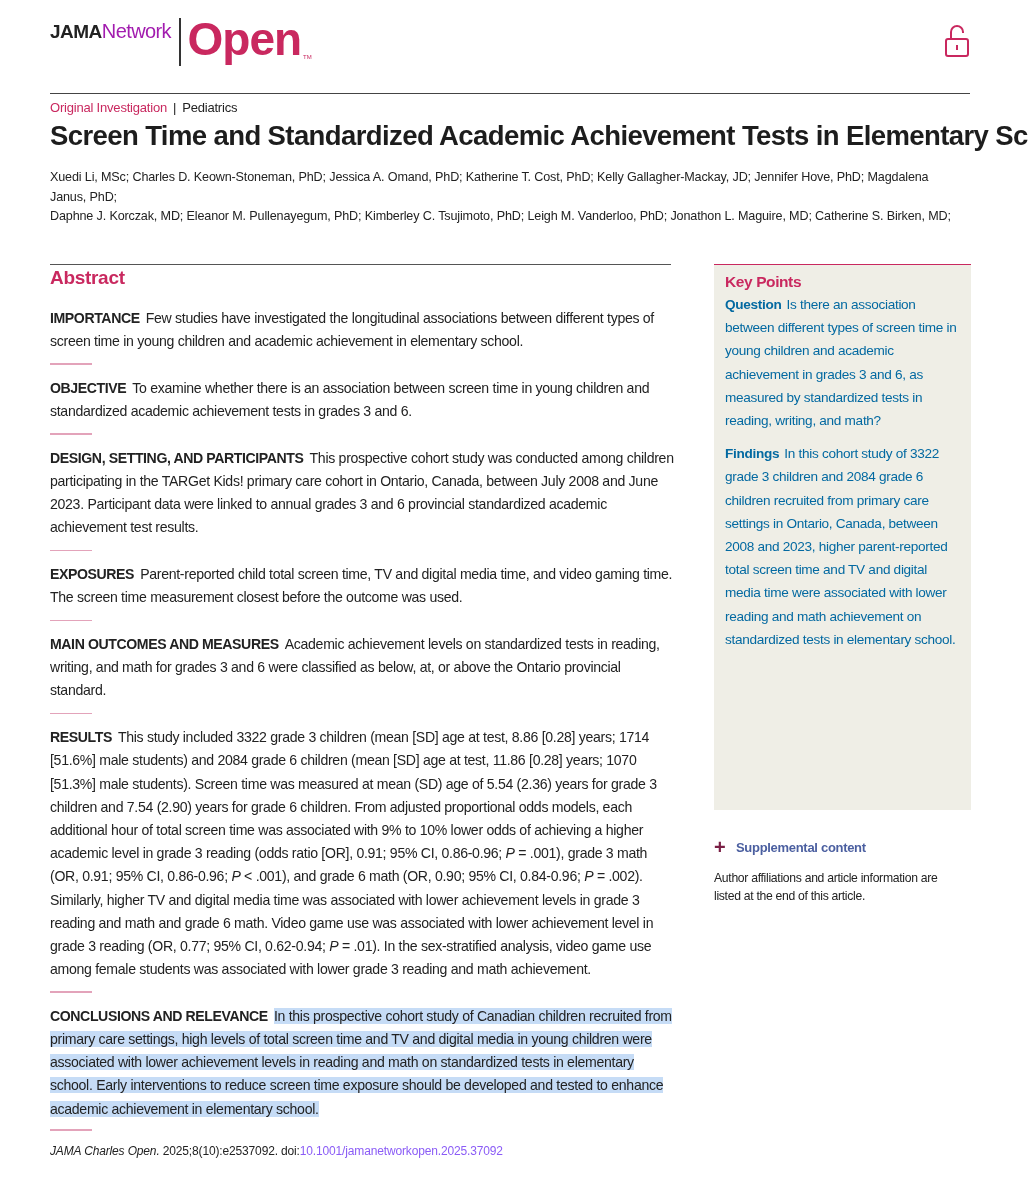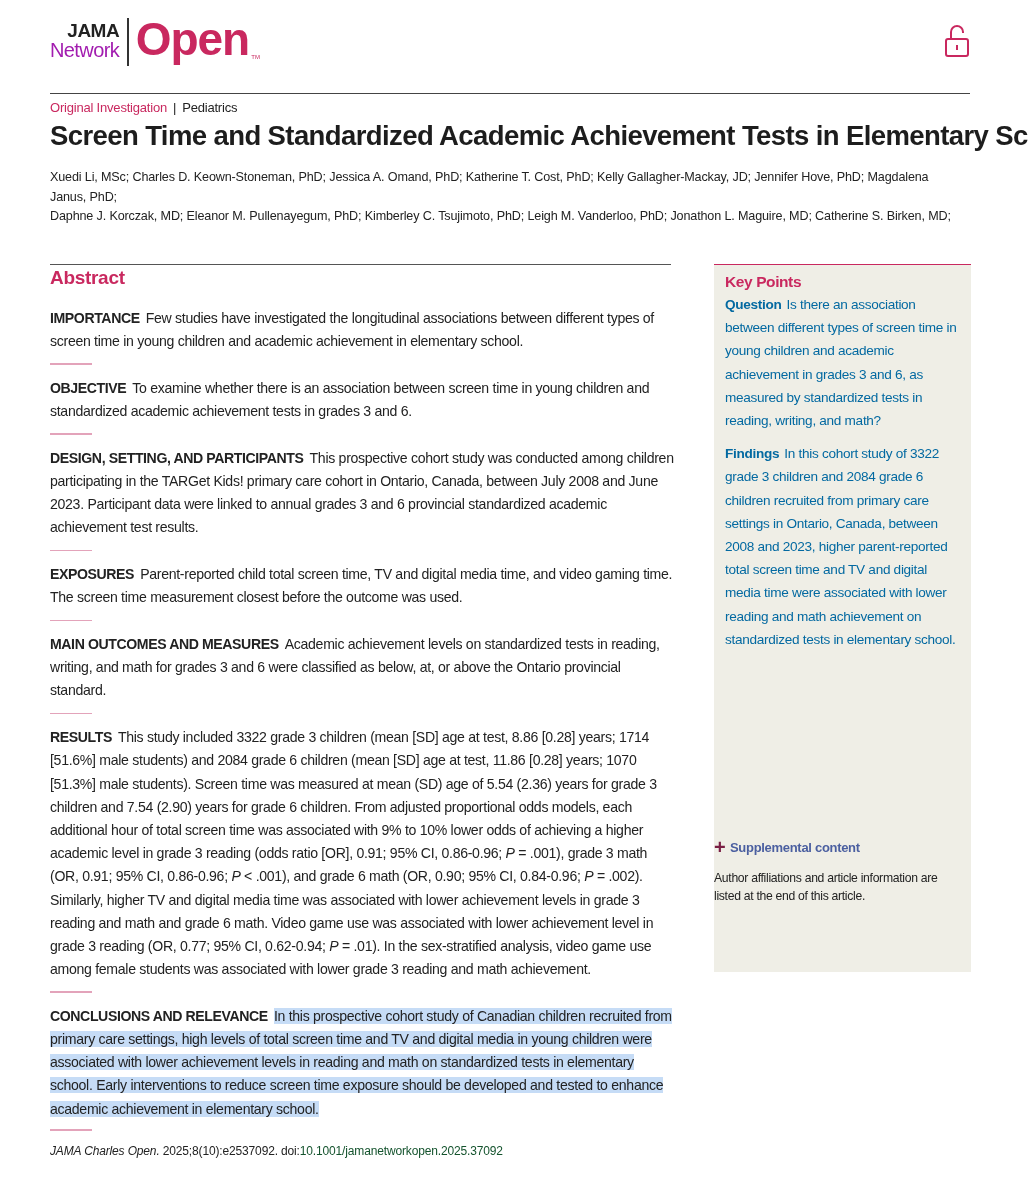--- a/index.html
+++ b/index.html
@@ -1,21 +1,21 @@
 <!DOCTYPE html>
 <html><head>
 <meta charset="utf-8">
 <style>
   * { box-sizing: border-box; margin: 0; padding: 0; }
   html, body { width: 1029px; height: 1200px; background: #ffffff; overflow: hidden; }
   body { font-family: "Liberation Sans", sans-serif; color: #222222; position: relative; }
 
   .header { position: absolute; left: 50px; top: 18px; width: 920px; height: 60px; }
   .logo { position: absolute; left: 0; top: 0; height: 52px; display: flex; align-items: flex-start; }
-  .logo-left { display: flex; flex-direction: column; align-items: flex-end; padding-top: 3px; }
+  .logo-left { display: flex; flex-direction: row; align-items: flex-end; padding-top: 3px; }
   .logo-jama { font-size: 19px; font-weight: bold; letter-spacing: -0.5px; line-height: 19px; color: #222; }
   .logo-network { font-size: 20px; line-height: 20px; letter-spacing: -0.6px; color: #a21caf; }
   .logo-sep { width: 1.5px; height: 48px; background: #333; margin: 0 7px 0 8px; }
   .logo-open { font-size: 46px; font-weight: bold; color: #c9285f; line-height: 46px; letter-spacing: -1px; margin-top: -2px; }
   .logo-tm { font-size: 6px; color: #c9285f; align-self: flex-end; margin-left: 2px; margin-bottom: 10px; }
   .lock { position: absolute; right: 0; top: 6px; width: 26px; height: 34px; }
 
   .top-rule { position: absolute; left: 50px; top: 93px; width: 920px; height: 1px; background: #444; }
 
   .kicker { position: absolute; left: 50px; top: 100px; font-size: 13px; font-weight: normal; letter-spacing: -0.2px; }
@@ -30,31 +30,31 @@
 
   .abstract { position: absolute; left: 50px; top: 307px; width: 625px; }
   .section { font-size: 14.1px; line-height: 23.2px; color: #222; letter-spacing: -0.3px; }
   .section .label { font-weight: bold; letter-spacing: -0.4px; margin-right: 6px; }
   .divider { width: 42px; height: 1.5px; background: #e3a3ba; margin: 10px 0 12px 0; }
   .hl { background: #c6dcf6; }
   .ital { font-style: italic; }
 
   .citation { position: absolute; left: 50px; top: 1144px; font-size: 12px; color: #222; letter-spacing: -0.15px; }
   .citation .j { font-style: italic; }
-  .citation a { color: #14532d; text-decoration: none; }
+  .citation a { color: #8b5cf6; text-decoration: none; }
   .cite-divider { position: absolute; left: 50px; top: 1129px; width: 42px; height: 1.5px; background: #e3a3ba; }
 
-  .keypoints { position: absolute; left: 714px; top: 264px; width: 257px; height: 708px; background: #efeee6; border-top: 1.5px solid #c9285f; padding: 8px 10px 0 11px; }
+  .keypoints { position: absolute; left: 714px; top: 264px; width: 257px; height: 546px; background: #efeee6; border-top: 1.5px solid #c9285f; padding: 8px 10px 0 11px; }
   .kp-title { font-size: 15.5px; font-weight: bold; color: #c9285f; letter-spacing: -0.4px; margin-bottom: 2px; }
   .kp-block { font-size: 13.6px; line-height: 23.2px; color: #0369a1; letter-spacing: -0.3px; margin-bottom: 10px; }
   .kp-block .label { font-weight: bold; margin-right: 5px; }
 
   .supp { position: absolute; left: 714px; top: 838px; display: flex; align-items: center; }
   .supp-plus { font-size: 20px; font-weight: bold; color: #7a1f45; line-height: 18px; width: 16px; }
-  .supp-label { font-size: 13px; font-weight: bold; color: #4b5fa0; letter-spacing: -0.3px; }
+  .supp-label { font-size: 13px; font-weight: bold; color: #4b5fa0; margin-left: 6px; letter-spacing: -0.3px; }
   .affil { position: absolute; left: 714px; top: 869px; width: 250px; font-size: 12.2px; line-height: 18px; color: #222; letter-spacing: -0.3px; }
 </style>
 </head>
 <body>
 
 <div class="header">
   <div class="logo">
     <div class="logo-left">
       <span class="logo-jama">JAMA</span>
       <span class="logo-network">Network</span>

